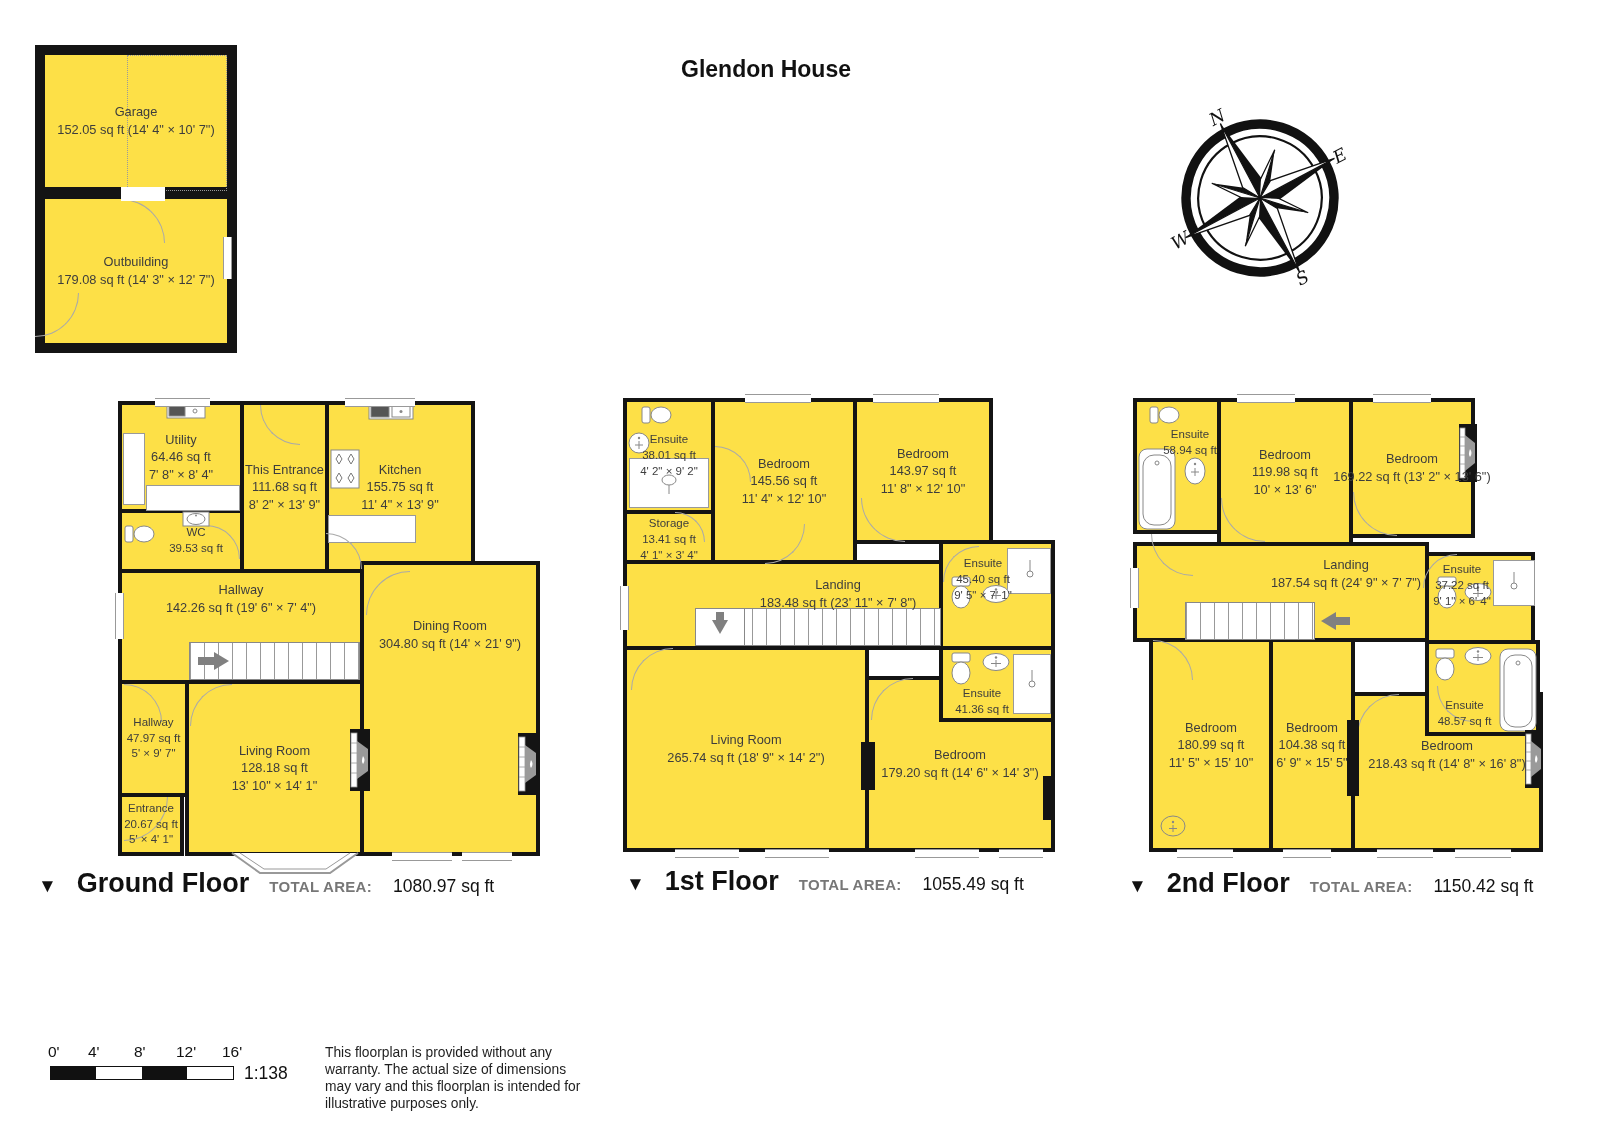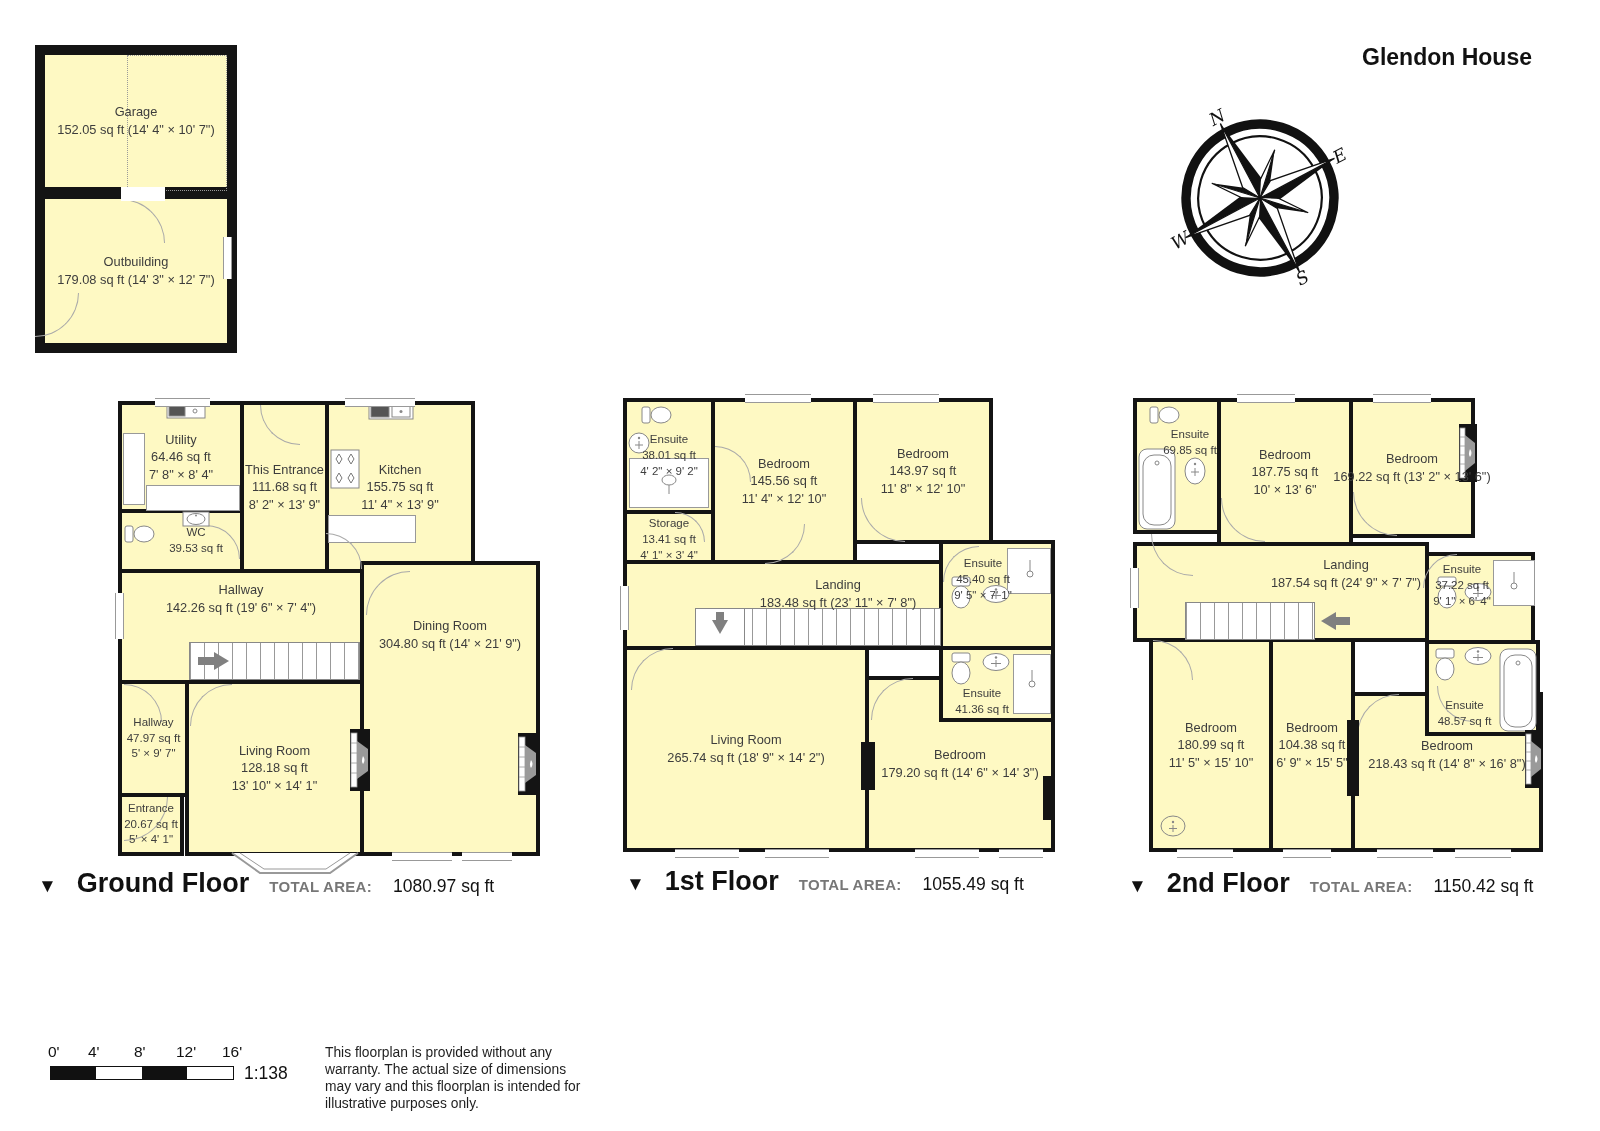--- a/index.html
+++ b/index.html
@@ -1,25 +1,25 @@
 <!DOCTYPE html>
 <html><head>
 <meta charset="utf-8">
 <title>Glendon House</title>
 <style>
   html,body{margin:0;padding:0;background:#fff;}
   #page{position:relative;width:1600px;height:1131px;background:#fff;
         font-family:"Liberation Sans",sans-serif;overflow:hidden;}
 
-  .hdr{position:absolute;left:0;top:44px;width:1532px;text-align:right;}
+  .hdr{position:absolute;left:0;top:56px;width:1532px;text-align:center;}
   .hdr .t{font-size:23px;font-weight:bold;color:#111;}
   .hdr .s{font-size:16.5px;color:#1c1c1c;margin-top:9px;}
 
   .plan{position:absolute;}
-  .room{position:absolute;box-sizing:border-box;background:#fef9c3;
+  .room{position:absolute;box-sizing:border-box;background:#fde047;
         border:4px solid #141414;display:flex;align-items:center;justify-content:center;}
   .rlabel{text-align:center;font-size:12.8px;line-height:1.38;color:#3d3d3d;z-index:4;position:relative;}
   .rlabel div{white-space:nowrap;}
   .sm .rlabel{font-size:11.5px;}
   .ltop{align-items:flex-start;}
 
   .fix{position:absolute;z-index:3;}
   .blk{position:absolute;background:#141414;z-index:3;}
   .ctr{position:absolute;background:#fff;border:1px solid #999;box-sizing:border-box;z-index:2;}
 
@@ -384,28 +384,28 @@
     <div class="room" style="left:226px;top:302px;width:192px;height:160px">
       <div class="rlabel" style="padding-bottom:34px">
           <div>Bedroom</div>
           <div>218.43 sq ft (14' 8" × 16' 8")</div>
           <div></div>
         </div>
     </div>
     <div class="room sm" style="left:8px;top:8px;width:88px;height:136px">
       <div class="rlabel" style="padding-bottom:46px;padding-left:26px">
           <div>Ensuite</div>
-          <div>69.85 sq ft</div>
+          <div>58.94 sq ft</div>
           <div></div>
         </div>
     </div>
     <div class="room" style="left:92px;top:8px;width:136px;height:148px">
       <div class="rlabel">
           <div>Bedroom</div>
-          <div>187.75 sq ft</div>
+          <div>119.98 sq ft</div>
           <div>10' × 13' 6"</div>
         </div>
     </div>
     <div class="room" style="left:224px;top:8px;width:126px;height:140px">
       <div class="rlabel">
           <div>Bedroom</div>
           <div>169.22 sq ft (13' 2" × 13' 6")</div>
           <div></div>
         </div>
     </div>

